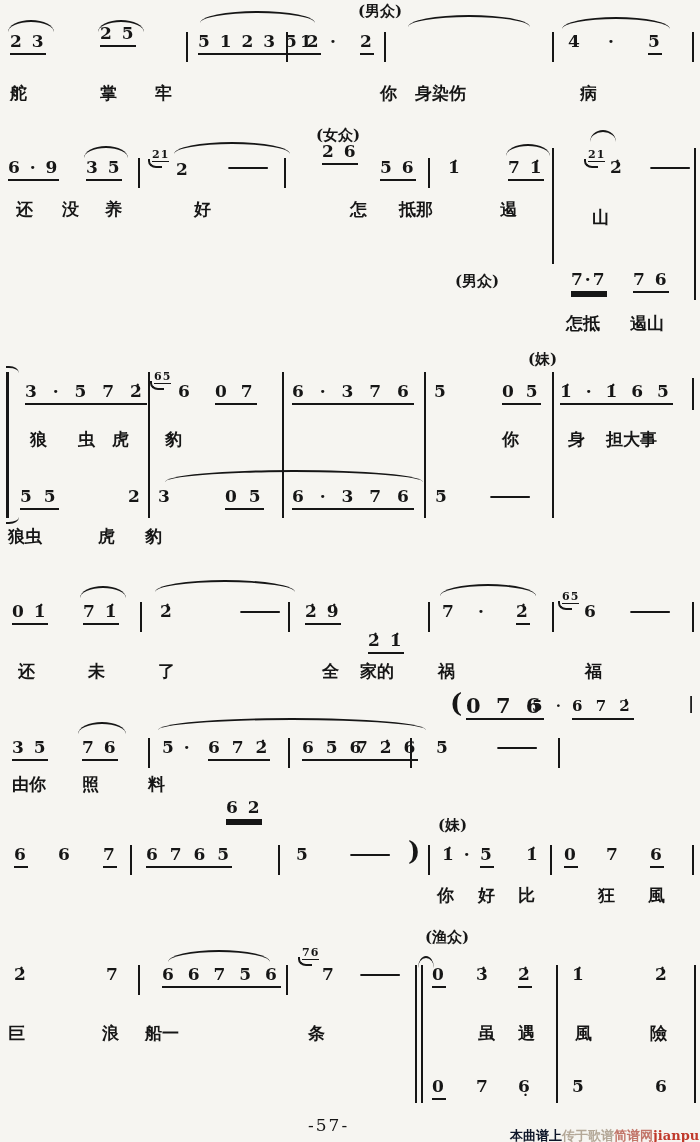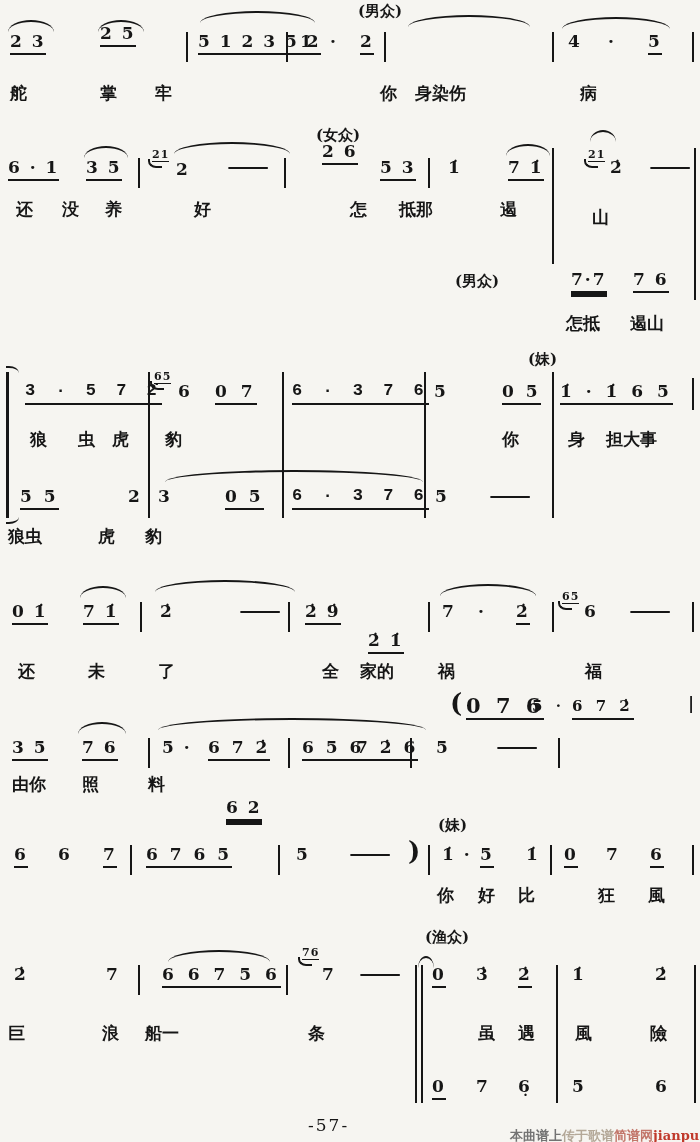--- a/index.html
+++ b/index.html
@@ -2,21 +2,21 @@
 <html><head>
 <meta charset="utf-8">
 <style>
   html,body{margin:0;padding:0;background:#d8d6d0;}
   .page{position:relative;width:700px;height:1142px;background:#f6f5f1;overflow:hidden;
         font-family:"DejaVu Serif",serif;color:#161616;}
   .n{position:absolute;font-weight:700;font-size:17px;letter-spacing:2px;white-space:pre;
      font-family:"DejaVu Serif",serif;line-height:22px;}
   .u1{border-bottom:2px solid #161616;padding-bottom:1px;}
   .u2{border-bottom:2px solid #161616;box-shadow:0 4px 0 #161616;padding-bottom:1px;}
-  .ls3{letter-spacing:3px;} .ls4{letter-spacing:4px;} .ls5{letter-spacing:5px;font-family:Liberation Mono, monospace;} .ls7{letter-spacing:7px;}
+  .ls3{letter-spacing:3px;} .ls4{letter-spacing:4px;} .ls5{letter-spacing:5px;} .ls7{letter-spacing:7px;}
   .dash{display:inline-block;transform:scaleX(2.6);transform-origin:left center;letter-spacing:0;}
   .big{font-size:26px;line-height:26px;}
   .ly{position:absolute;font-size:17px;font-weight:600;white-space:pre;
       font-family:"DejaVu Serif",serif;line-height:22px;}
   .an{position:absolute;font-size:15px;font-weight:600;white-space:pre;
       font-family:"DejaVu Serif",serif;}
   .bar{position:absolute;width:2px;background:#161616;}
   .slur{position:absolute;height:10px;border-top:2px solid #161616;
         border-radius:50% 50% 0 0 / 100% 100% 0 0;}
   .gr{position:absolute;font-size:11px;font-weight:700;letter-spacing:1px;
@@ -57,31 +57,31 @@
   <span class="n u1" style="left:648px;top:30px;">5</span>
   <div class="bar" style="left:692px;top:32px;height:30px;"></div>
   <span class="ly" style="left:10px;top:82px;">舵</span>
   <span class="ly" style="left:100px;top:82px;">掌</span>
   <span class="ly" style="left:155px;top:82px;">牢</span>
   <span class="ly" style="left:380px;top:82px;">你</span>
   <span class="ly" style="left:415px;top:82px;">身染伤</span>
   <span class="ly" style="left:580px;top:82px;">病</span>
 
   <span class="an" style="left:316px;top:126px;">(女众)</span>
-  <span class="n u1" style="left:8px;top:156px;">6 · 1</span>
+  <span class="n u1" style="left:8px;top:156px;">6 · 9</span>
   <div class="slur" style="left:84px;top:146px;width:44px;"></div>
   <span class="n u1" style="left:86px;top:156px;">3 5</span>
   <div class="bar" style="left:138px;top:158px;height:30px;"></div>
   <span class="gr" style="left:152px;top:148px;">21</span>
   <span class="n" style="left:176px;top:158px;">2</span>
   <div class="slur" style="left:174px;top:142px;width:116px;"></div>
   <span class="n dash" style="left:226px;top:156px;">—</span>
   <div class="bar" style="left:284px;top:158px;height:30px;"></div>
   <span class="n u1" style="left:322px;top:140px;">2 6</span>
-  <span class="n u1" style="left:380px;top:156px;">5 3</span>
+  <span class="n u1" style="left:380px;top:156px;">5 6</span>
   <div class="bar" style="left:428px;top:158px;height:30px;"></div>
   <span class="n" style="left:448px;top:156px;">1̇</span>
   <div class="slur" style="left:506px;top:144px;width:44px;"></div>
   <span class="n u1" style="left:508px;top:156px;">7 1̇</span>
   <div class="bar" style="left:552px;top:148px;height:116px;"></div>
   <div class="slur" style="left:590px;top:130px;width:26px;"></div>
   <span class="gr" style="left:588px;top:148px;">21</span>
   <span class="n" style="left:610px;top:156px;">2̇</span>
   <span class="n dash" style="left:648px;top:156px;">—</span>
   <div class="bar" style="left:694px;top:148px;height:152px;"></div>
@@ -240,16 +240,16 @@
   <span class="ly" style="left:575px;top:1022px;">風</span>
   <span class="ly" style="left:650px;top:1022px;">險</span>
   <span class="n u1" style="left:432px;top:1075px;">0</span>
   <span class="n" style="left:476px;top:1075px;">7</span>
   <span class="n" style="left:518px;top:1075px;">6̣</span>
   <span class="n" style="left:572px;top:1075px;">5</span>
   <span class="n" style="left:655px;top:1075px;">6</span>
 
   <span class="footer" style="left:308px;top:1115px;">-57-</span>
   <div class="wm" style="left:492px;top:1112px;">
-    <span style="color:#737373;margin-top:13px;">本曲谱上</span><span style="color:#b2aironwood;"></span><span style="color:#b4a898;">传于歌谱</span><span style="color:#c2766a;">简谱网</span><span style="color:#c0392b;">jianpu.cn</span>
+    <span style="color:#0f172a;margin-top:13px;">本曲谱上</span><span style="color:#b2aironwood;"></span><span style="color:#b4a898;">传于歌谱</span><span style="color:#c2766a;">简谱网</span><span style="color:#c0392b;">jianpu.cn</span>
   </div>
 
 </div>
 
 </body></html>

